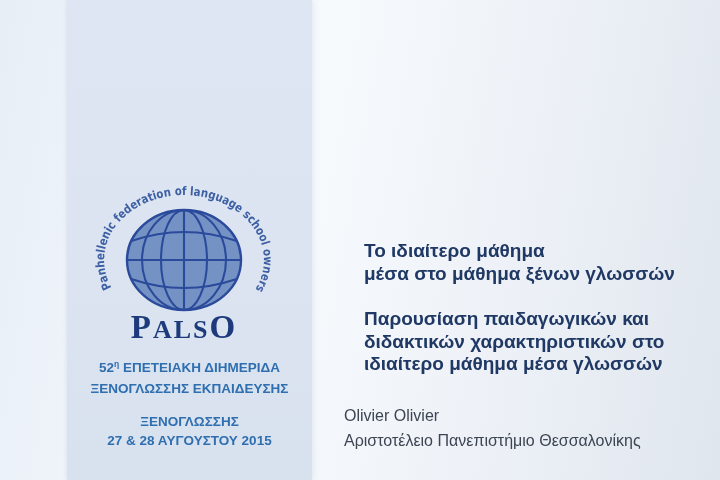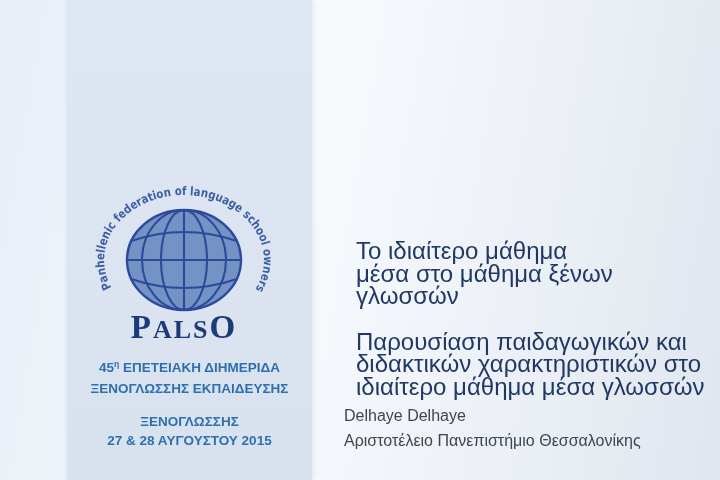--- a/index.html
+++ b/index.html
@@ -46,24 +46,24 @@
   }
   .panel-text sup {
     font-size: 8.5px;
     vertical-align: baseline;
     position: relative;
     top: -5px;
   }
   .venue-block { margin-top: 14px; }
   .title-block {
     position: absolute;
-    left: 356px; top: 240px;
+    left: 364px; top: 240px;
     color: #1f3864;
-    font-weight: normal;
-    font-size: 24px;
+    font-weight: bold;
+    font-size: 19px;
     line-height: 22.5px;
   }
   .subtitle { margin-top: 23px; }
   .author-block {
     position: absolute;
     left: 344px; top: 403px;
     color: #3d4553;
     font-size: 16px;
     line-height: 25px;
   }
@@ -89,21 +89,21 @@
         <path d="M 47.3 119 Q 100 137 152.7 119"></path>
       </g>
       <text class="ring-text">
         <textPath href="#ringPath" textLength="288" lengthAdjust="spacingAndGlyphs">Panhellenic federation of language school owners</textPath>
       </text>
       <text class="wordmark" x="100" y="178" text-anchor="middle"><tspan class="big">P</tspan><tspan class="small">ALS</tspan><tspan class="big">O</tspan></text>
     </svg>
 
     <div class="panel-text">
       <div class="event-block">
-        <div><span>45</span><sup>η</sup><span> ΕΠΕΤΕΙΑΚΗ ΔΙΗΜΕΡΙΔΑ</span></div>
+        <div><span>52</span><sup>η</sup><span> ΕΠΕΤΕΙΑΚΗ ΔΙΗΜΕΡΙΔΑ</span></div>
         <div>ΞΕΝΟΓΛΩΣΣΗΣ ΕΚΠΑΙΔΕΥΣΗΣ</div>
       </div>
       <div class="venue-block">
         <div>ΞΕΝΟΓΛΩΣΣΗΣ</div>
         <div>27 &amp; 28 ΑΥΓΟΥΣΤΟΥ 2015</div>
       </div>
     </div>
 
   </div>
 
@@ -111,17 +111,17 @@
     <div>Το ιδιαίτερο μάθημα</div>
     <div>μέσα στο μάθημα ξένων γλωσσών</div>
     <div class="subtitle">
       <div>Παρουσίαση παιδαγωγικών και</div>
       <div>διδακτικών χαρακτηριστικών στο</div>
       <div>ιδιαίτερο μάθημα μέσα γλωσσών</div>
     </div>
   </div>
 
   <div class="author-block">
-    <div>Delhaye Delhaye</div>
+    <div>Olivier Olivier</div>
     <div>Αριστοτέλειο Πανεπιστήμιο Θεσσαλονίκης</div>
   </div>
 
 </div>
 
 </body></html>

